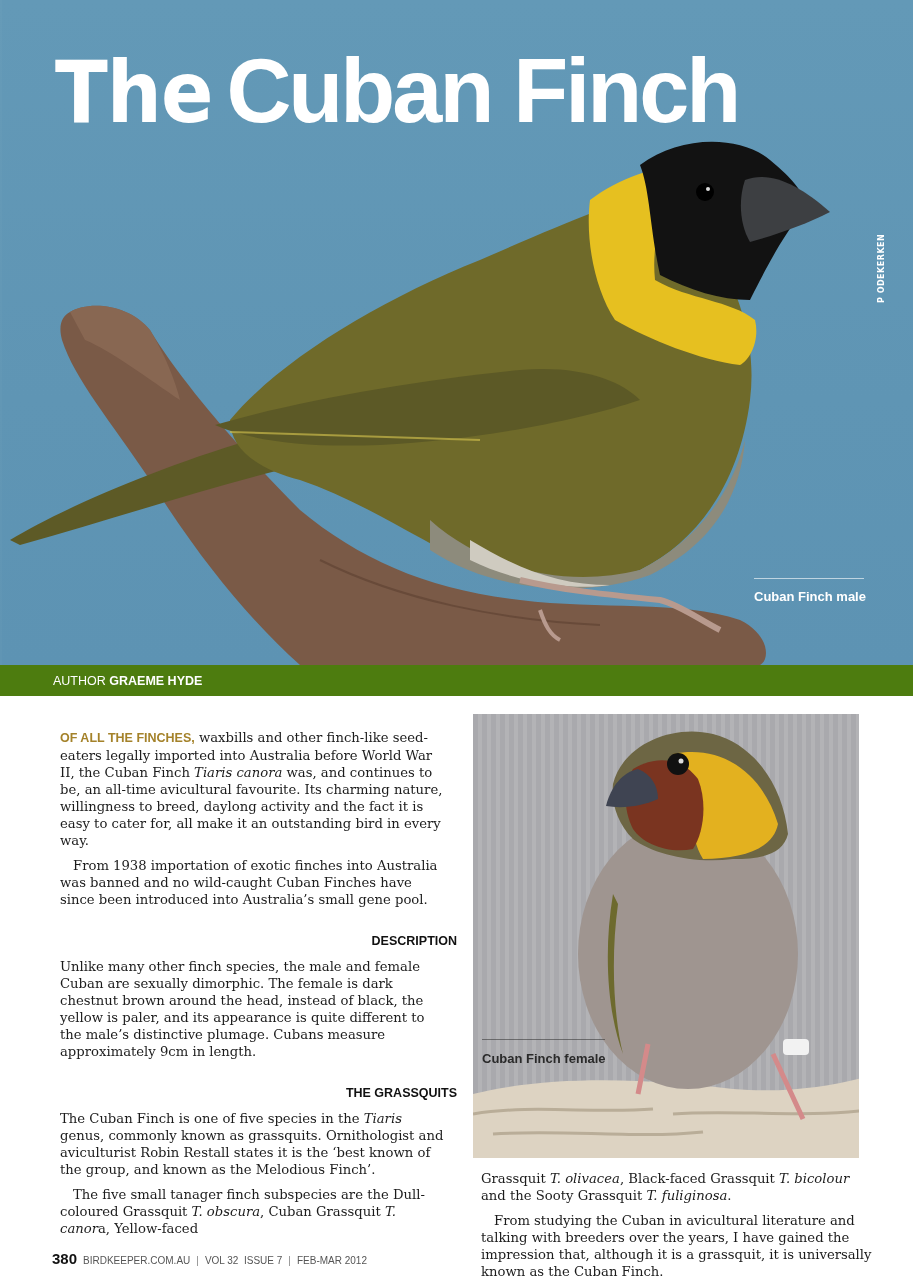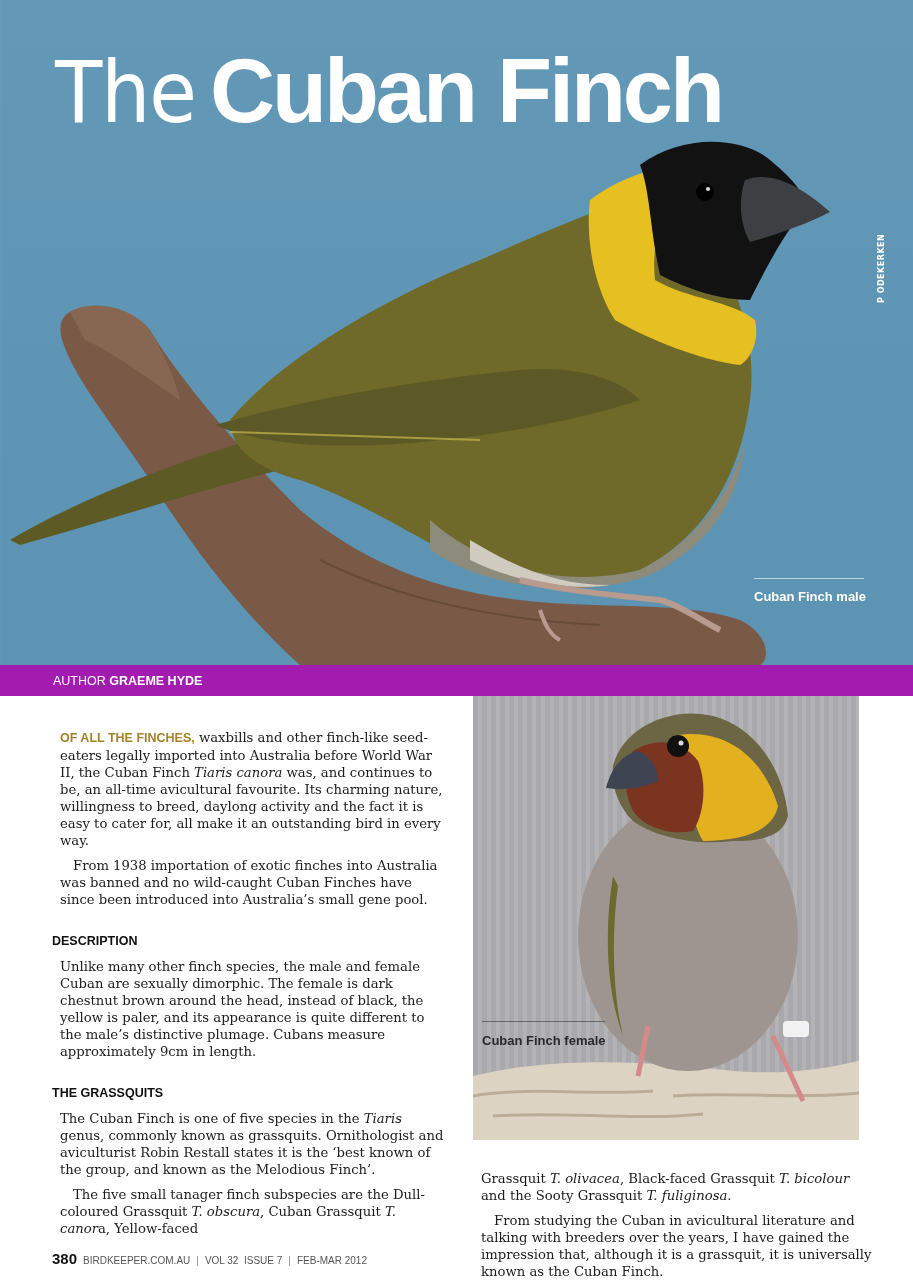--- a/index.html
+++ b/index.html
@@ -1,32 +1,32 @@
 <!DOCTYPE html>
 <html><head>
 <meta charset="utf-8">
 <style>
   html, body { margin:0; padding:0; }
   body { width:913px; height:1280px; position:relative; overflow:hidden; background:#ffffff; font-family:"DejaVu Serif", serif; }
   .hero { position:absolute; left:0; top:0; width:913px; height:665px; background:#6096b5; overflow:hidden; }
   .hero-bg { position:absolute; inset:0; background: linear-gradient(90deg, rgba(255,255,255,0.02) 0 2px, transparent 2px 9px), linear-gradient(180deg,#6399b7 0%, #5f95b4 60%, #5d93b3 100%); }
   .title { position:absolute; left:55px; top:40px; color:#fff; white-space:nowrap; }
-  .title .thin { font-family:"DejaVu Sans", sans-serif; font-weight:400; font-size:86px; letter-spacing:-1px; vertical-align:baseline; -webkit-text-stroke:0; font-stretch:condensed; }
+  .title .thin { font-family:"DejaVu Sans", sans-serif; font-weight:700; font-size:86px; letter-spacing:-1px; vertical-align:baseline; -webkit-text-stroke:0; font-stretch:condensed; }
   .title .bold { font-family:Liberation Sans, sans-serif; font-weight:bold; font-size:90px; letter-spacing:-3px; margin-left:14px; }
   .photo-credit { position:absolute; color:#fff; font-family:"DejaVu Sans", sans-serif; font-weight:bold; font-size:8px; letter-spacing:0.5px; transform:rotate(-90deg); transform-origin:left top; white-space:nowrap; }
   .caption-rule { position:absolute; height:1px; background:rgba(255,255,255,0.6); }
   .caption { position:absolute; font-family:"Liberation Sans", sans-serif; font-weight:bold; font-size:13px; white-space:nowrap; }
-  .author-band { position:absolute; left:0; top:665px; width:913px; height:31px; background:#a21caf; }
+  .author-band { position:absolute; left:0; top:665px; width:913px; height:31px; background:#4d7c0f; }
   .author-band .txt { position:absolute; left:53px; top:9px; color:#fff; font-family:"Liberation Sans", sans-serif; font-size:12.5px; white-space:nowrap; }
   .author-band .txt b { font-weight:bold; }
-  .female-photo { position:absolute; left:473px; top:696px; width:386px; height:444px; overflow:hidden; background: repeating-linear-gradient(90deg,#a9a9ad 0 5px,#b3b3b6 5px 9px); }
+  .female-photo { position:absolute; left:473px; top:714px; width:386px; height:444px; overflow:hidden; background: repeating-linear-gradient(90deg,#a9a9ad 0 5px,#b3b3b6 5px 9px); }
   .col { position:absolute; font-size:13.2px; line-height:17px; color:#1c1c1c; }
   .col p { margin:8px; }
   .col p.ind { text-indent:13px; }
-  .col h3 { margin:0; font-family:"Liberation Sans", sans-serif; font-weight:bold; font-size:12.5px; line-height:17px; color:#111; }
+  .col h3 { margin:0; font-family:"Liberation Sans", sans-serif; font-weight:bold; font-size:12.5px; line-height:17px; color:#111;text-align:right; }
   .lead { font-family:"Liberation Sans", sans-serif; font-weight:bold; color:#a4822a; font-size:12.5px; }
   .footer { position:absolute; left:52px; top:1250px; font-family:"Liberation Sans", sans-serif; font-size:10px; color:#555; white-space:nowrap; }
   .footer .num { font-weight:bold; font-size:15px; color:#111; margin-right:6px; }
   .footer .sep { margin:0 6px; color:#888; }
 </style>
 </head>
 <body>
 
 <div class="hero">
   <div class="hero-bg"></div>

